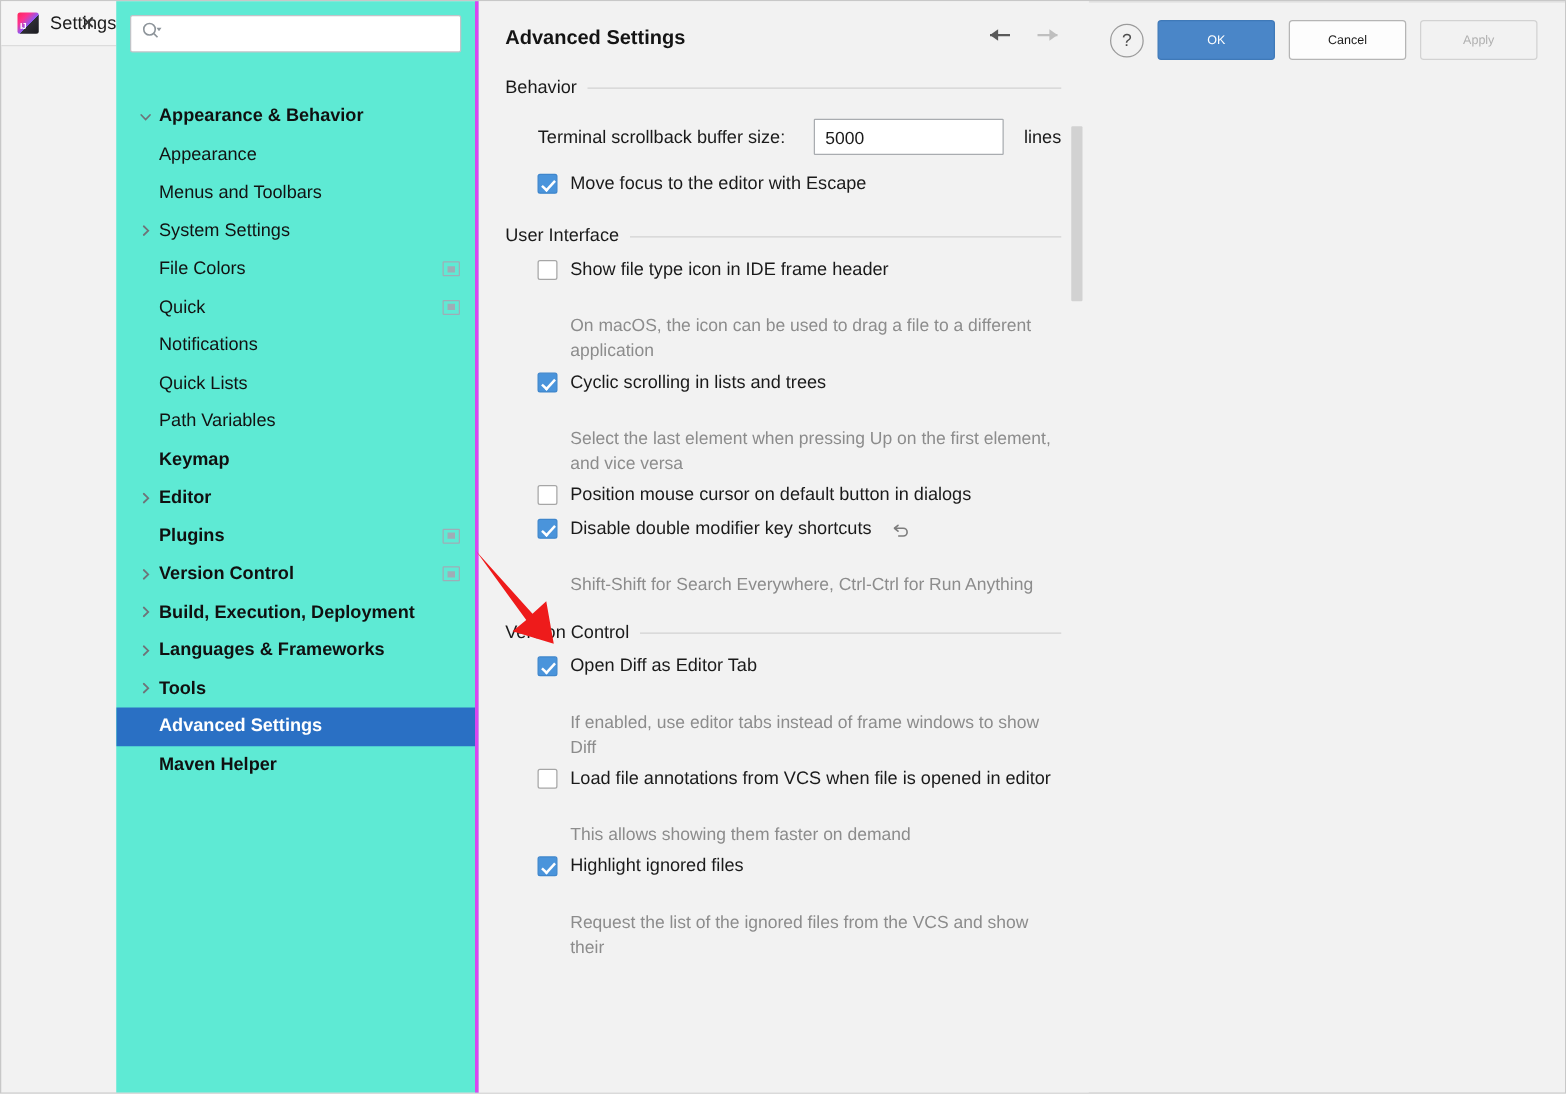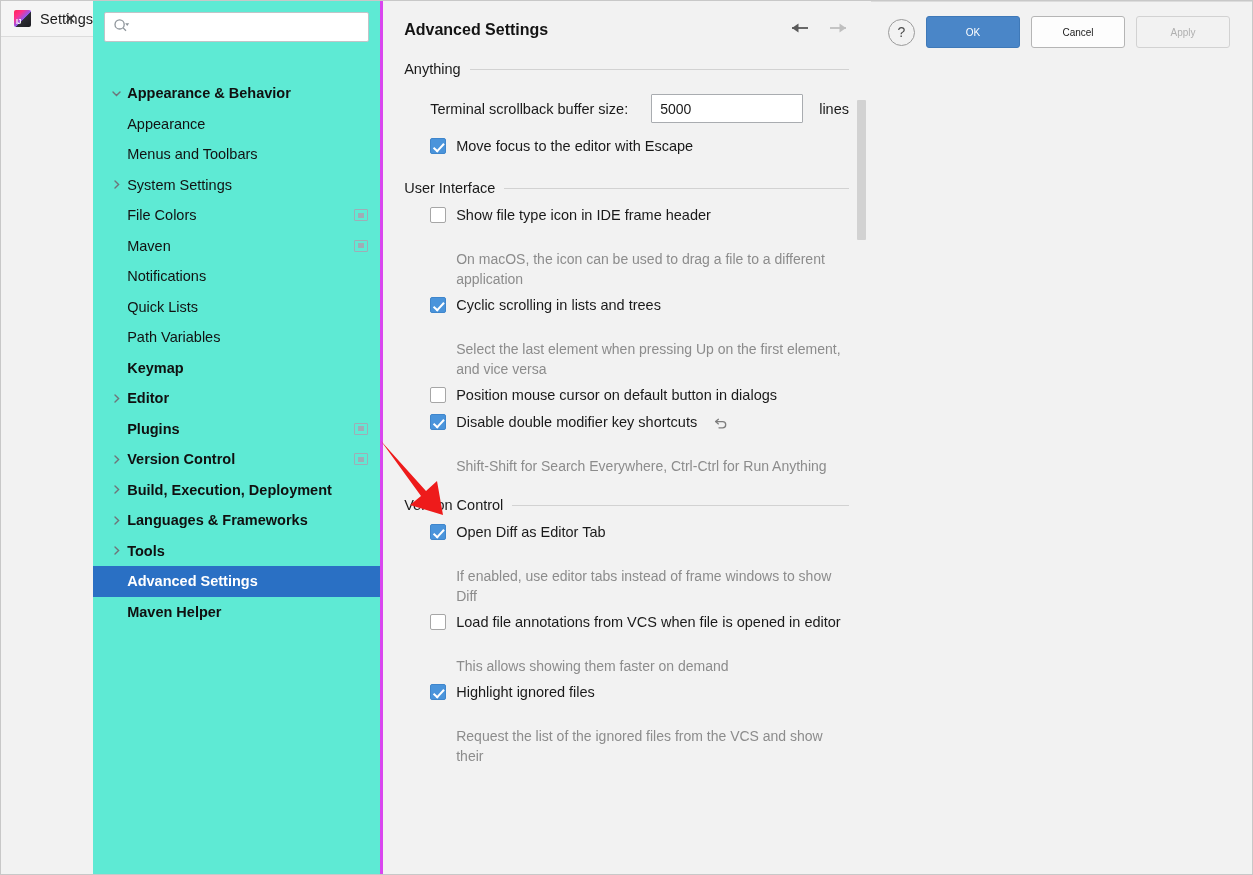--- a/index.html
+++ b/index.html
@@ -296,21 +296,21 @@
           </div>
           <div class="tree-row lvl1">
             <span class="twisty"></span>
             <span class="tlabel">File Colors</span>
             <span class="badge">
               <i></i>
             </span>
           </div>
           <div class="tree-row lvl1">
             <span class="twisty"></span>
-            <span class="tlabel">Maven</span>
+            <span class="tlabel">Quick</span>
             <span class="badge">
               <i></i>
             </span>
           </div>
           <div class="tree-row lvl1">
             <span class="twisty"></span>
             <span class="tlabel">Notifications</span>
           </div>
           <div class="tree-row lvl1">
             <span class="twisty"></span>
@@ -401,21 +401,21 @@
               <path d="M19 8 L12.5 3.4 L12.5 12.6 Z" fill="#bfbfbf"></path>
             </svg>
           </span>
         </span>
       </div>
 
       <div id="scroll-area">
         <div id="sections">
             <div class="section">
               <div class="section-head">
-                <span class="sname">Anything</span>
+                <span class="sname">Behavior</span>
                 <span class="sline"></span>
               </div>
               <div class="row-field">
                 <span class="flabel">Terminal scrollback buffer size:</span>
                 <span class="fspacer"></span>
                 <input class="num-input" type="text" value="5000" style="">
                 <span class="funit">lines</span>
               </div>
               <div class="opt">
                 <div class="opt-main">

